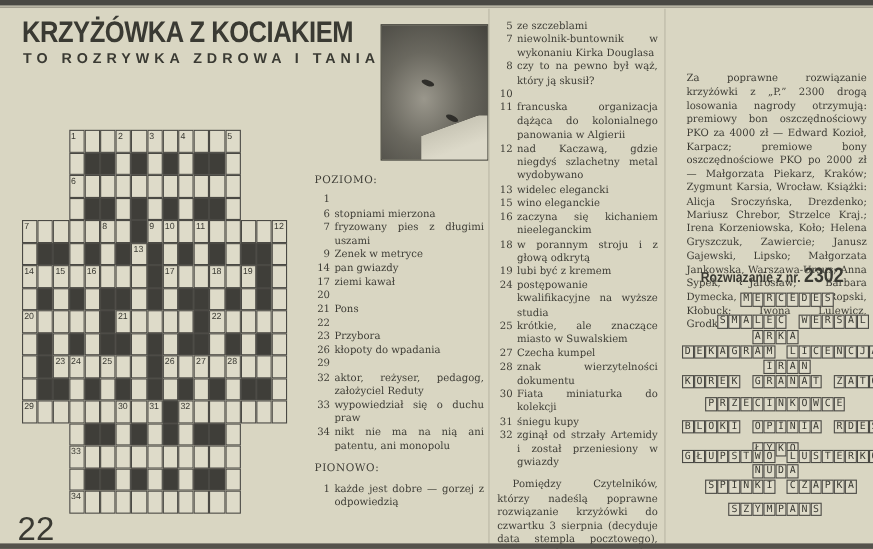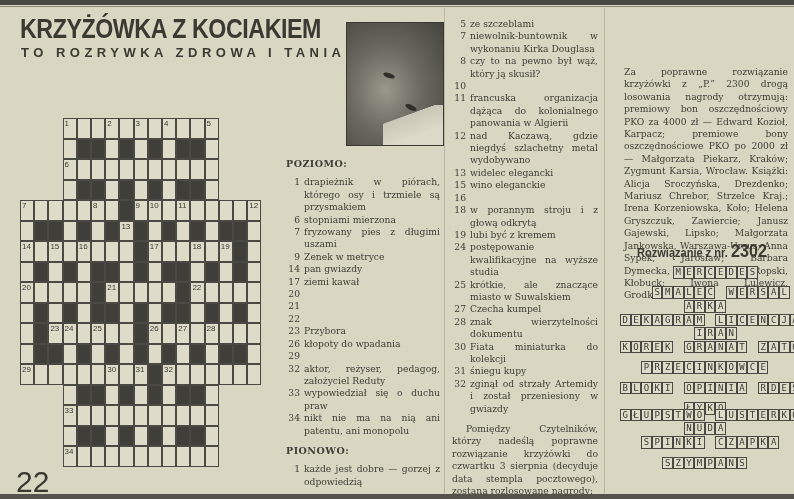--- a/index.html
+++ b/index.html
@@ -24,21 +24,21 @@
   .grid{position:absolute;left:20px;top:118px;}
   .cell{position:absolute;width:14.2px;height:20.5px;box-sizing:border-box;
         border:1px solid #4a4944;background:#dedbc9;}
   .cell.black{background:#3f3e39;}
   .cell .num{position:absolute;left:1px;top:0px;font-family:"Liberation Sans",sans-serif;
         font-size:8px;color:#3a3a33;line-height:9px;}
   .pagenum{position:absolute;left:16px;top:467px;font-family:"Liberation Sans",sans-serif;
         font-size:30px;color:#3a3a33;line-height:30px;}
   .col{position:absolute;font-size:9.2px;line-height:12.4px;color:#3e3d36;}
   .col p{margin:0;}
-  .col h4{margin:0 0 6px 0;font-size:9.5px;font-weight:bold;letter-spacing:0.5px;}
+  .col h4{margin:0 0 6px 0;font-size:9.5px;font-weight:normal;letter-spacing:0.5px;}
   .clue{display:flex;}
   .clue .n{width:14px;text-align:right;padding-right:4px;flex:none;}
   .clue .t{flex:1;text-align:justify;}
   .col1{left:286px;top:158px;width:154px;}
   .col2{left:452px;top:18px;width:146px;}
   .col3{left:624px;top:18px;width:164px;}
   .para{text-indent:14px;text-align:justify;}
   .sol-title{position:absolute;left:637px;top:240px;font-family:"Liberation Sans",sans-serif;
         font-weight:bold;font-size:13px;color:#3a3a33;transform:scaleX(0.85);transform-origin:left top;}
   .sol-title .big{font-size:19px;}
@@ -375,21 +375,20 @@
     <div class="cell" style="left: 184.6px; top: 328px;"></div>
   </div>
 
 <div class="pagenum">22</div>
 
 <div class="col col1">
   <h4>POZIOMO:</h4>
   <div id="across-list">
       <div class="clue">
         <span class="n">1</span>
-        <span class="t">drapieżnik w piórach, którego osy i trzmiele są przysmakiem</span>
       </div>
       <div class="clue">
         <span class="n">6</span>
         <span class="t">stopniami mierzona</span>
       </div>
       <div class="clue">
         <span class="n">7</span>
         <span class="t">fryzowany pies z długimi uszami</span>
       </div>
       <div class="clue">
@@ -402,20 +401,21 @@
       </div>
       <div class="clue">
         <span class="n">17</span>
         <span class="t">ziemi kawał</span>
       </div>
       <div class="clue">
         <span class="n">20</span>
       </div>
       <div class="clue">
         <span class="n">21</span>
+        <span class="t">Pons</span>
       </div>
       <div class="clue">
         <span class="n">22</span>
       </div>
       <div class="clue">
         <span class="n">23</span>
         <span class="t">Przybora</span>
       </div>
       <div class="clue">
         <span class="n">26</span>
@@ -474,20 +474,21 @@
       <div class="clue">
         <span class="n">13</span>
         <span class="t">widelec elegancki</span>
       </div>
       <div class="clue">
         <span class="n">15</span>
         <span class="t">wino eleganckie</span>
       </div>
       <div class="clue">
         <span class="n">16</span>
+        <span class="t">zaczyna się kichaniem nieeleganckim</span>
       </div>
       <div class="clue">
         <span class="n">18</span>
         <span class="t">w porannym stroju i z głową odkrytą</span>
       </div>
       <div class="clue">
         <span class="n">19</span>
         <span class="t">lubi być z kremem</span>
       </div>
       <div class="clue">

